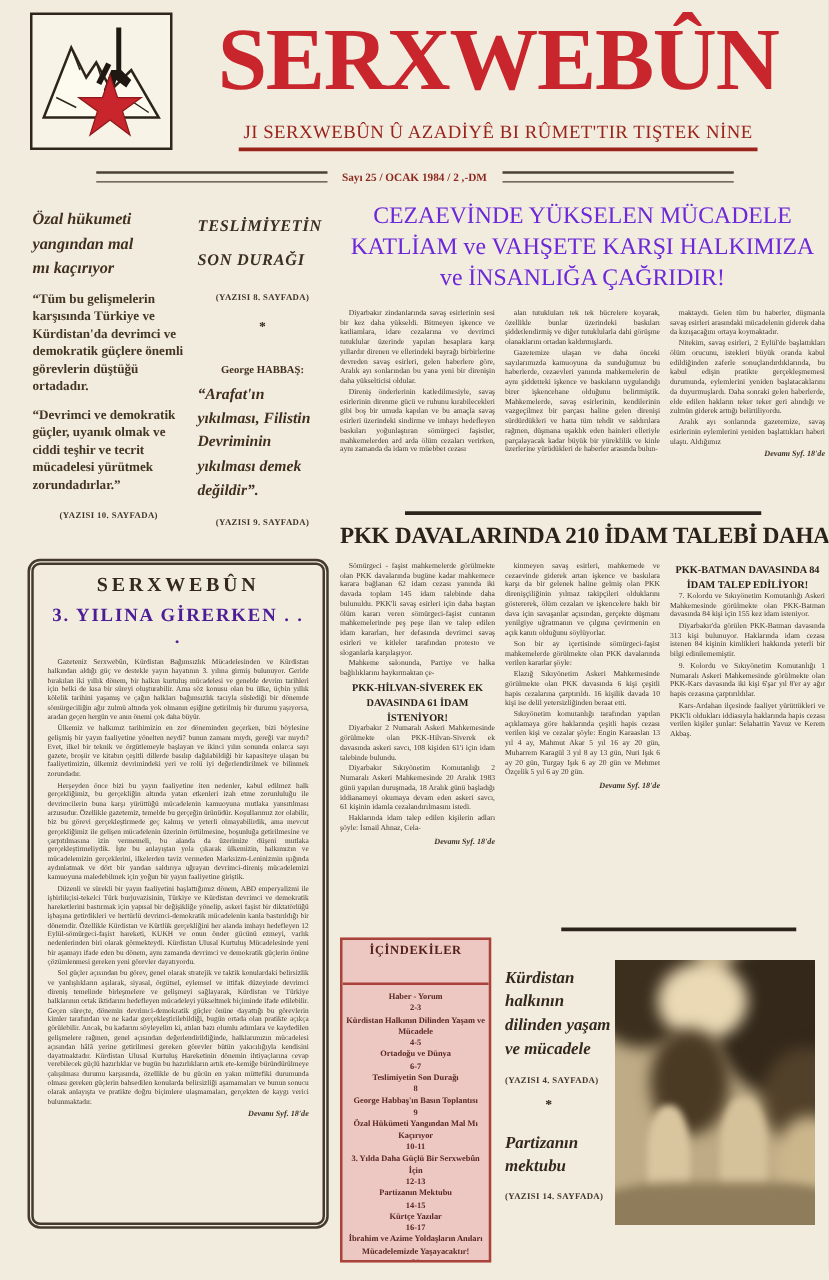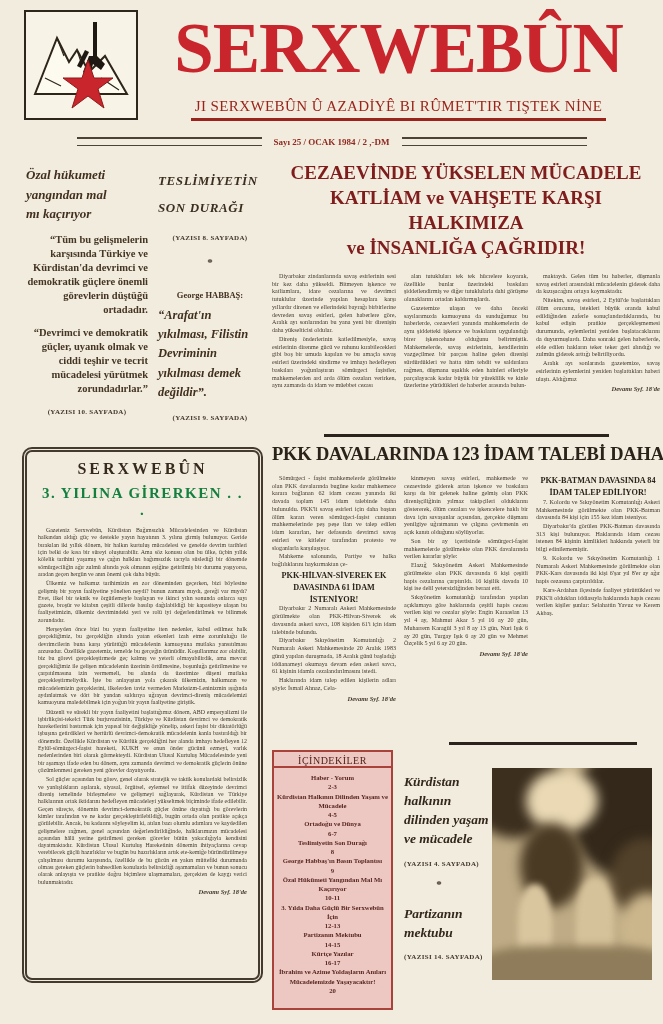--- a/index.html
+++ b/index.html
@@ -13,51 +13,51 @@
   .motto-wrap{position:absolute;left:140px;top:97px;width:517px;text-align:center;}
   .motto{display:inline-block;font-size:15px;font-weight:normal;color:#9a241c;letter-spacing:.4px;
          border-bottom:3px solid #9a241c;padding:0 4px 3px;white-space:nowrap;}
   .issue-row{position:absolute;left:0;top:137px;width:663px;display:flex;justify-content:center;align-items:flex-start;gap:12px;}
   .rule-dbl{width:185px;height:6px;border-top:2px solid #4c4236;border-bottom:1px solid #4c4236;}
   .issue-text{font-size:9px;font-weight:bold;color:#8f2a20;white-space:nowrap;}
   
   .left-top{position:absolute;left:26px;top:165px;width:238px;}
   .lt-left{position:absolute;left:0;top:0;width:122px;}
   .ozal-title{width:86px;font-size:13px;font-weight:bold;font-style:italic;line-height:1.5;color:#42301f;}
-  .ozal-q{font-size:10.5px;font-weight:bold;line-height:1.34;margin-top:9px;color:#453523;text-align:right;}
+  .ozal-q{font-size:10.5px;font-weight:bold;line-height:1.34;margin-top:9px;color:#453523;}
   .ref{font-size:7px;font-weight:bold;text-align:center;margin-top:12px;color:#42362a;letter-spacing:.3px;}
   .lt-right{position:absolute;left:132px;top:2px;width:104px;}
   .tes-title{font-size:13px;font-weight:bold;font-style:italic;line-height:2.1;letter-spacing:.6px;color:#3c2f20;}
   .star{font-size:11px;font-weight:bold;text-align:center;margin-top:14px;color:#3c2f20;}
   .george{font-size:8.5px;font-weight:bold;margin-top:22px;text-align:center;color:#42301f;}
   .habbas-q{font-size:12.5px;font-weight:bold;font-style:italic;line-height:1.55;margin-top:6px;color:#42301f;}
   
   .sbox{position:absolute;left:22px;top:447px;width:241px;height:536px;box-sizing:border-box;
         border:5px double #453a2e;border-radius:10px;padding:8px 11px;overflow:hidden;}
   .sbox-t1{text-align:center;font-size:16px;font-weight:bold;letter-spacing:3px;color:#352a1c;}
-  .sbox-t2{text-align:center;font-size:15px;font-weight:bold;letter-spacing:1.5px;margin-top:7px;margin-bottom:8px;color:#15803d;}
+  .sbox-t2{text-align:center;font-size:15px;font-weight:bold;letter-spacing:1.5px;margin-top:7px;margin-bottom:8px;color:#4c1d95;}
   .sbox p{font-size:5.9px;line-height:1.24;text-align:justify;text-indent:8px;margin:2px 0;color:#41372a;}
   .cont{font-size:6.5px;font-weight:bold;font-style:italic;text-align:right;color:#41372a;margin-top:2px;}
   
   .right-area{position:absolute;left:272px;top:160px;width:388px;}
-  .headline{text-align:center;font-size:19px;font-weight:bold;color:#7f1d1d;line-height:25px;}
+  .headline{text-align:center;font-size:19px;font-weight:normal;color:#6d28d9;line-height:25px;}
   .cols{display:flex;gap:8px;margin-top:13px;height:152px;overflow:hidden;}
   .col{flex:1 1 0;font-size:6.1px;line-height:1.27;text-align:justify;color:#41372a;}
   .col p{margin:0 0 1px;text-indent:7px;}
   .rule-thick{width:285px;height:3px;background:#2c241c;margin:9px auto 7px;}
   .pkk-headline{text-align:center;font-size:18.5px;font-weight:bold;color:#2b231a;letter-spacing:-.2px;white-space:nowrap;}
   .pkk-cols{display:flex;gap:8px;margin-top:10px;height:292px;overflow:hidden;}
   .subhead{font-size:8.2px;font-weight:bold;text-align:center;line-height:1.45;margin:0 2px;text-indent:0;color:#2b231a;}
   .subhead.first{margin-top:0;}
   
   .rule-mid{position:absolute;left:449px;top:742px;width:188px;height:3px;background:#2c241c;}
   .contents-box{position:absolute;left:272px;top:750px;width:121px;height:260px;box-sizing:border-box;
                 background:#edc7c2;border:2px solid #a8423b;overflow:hidden;}
-  .contents-title{text-align:center;font-size:10px;font-weight:normal;color:#53201a;letter-spacing:.5px;
-                  padding:3px 0 0;border-bottom:2px solid #a8423b;}
+  .contents-title{text-align:center;font-size:10px;font-weight:bold;color:#53201a;letter-spacing:.5px;
+                  padding:3px 0 20px;border-bottom:2px solid #a8423b;}
   .contents-items{padding:5px 2px;}
   .c-item{text-align:center;font-size:6.7px;font-weight:bold;color:#5a2822;line-height:1.38;}
   .c-pg{display:block;}
   .teasers{position:absolute;left:404px;top:772px;width:88px;}
   .teaser-title{font-size:13.5px;font-weight:bold;font-style:italic;line-height:1.42;color:#33281b;}
   .t-ref{font-size:7px;font-weight:bold;margin-top:11px;color:#42362a;letter-spacing:.3px;}
   .t-star{font-size:11px;font-weight:bold;text-align:center;margin:10px 0 14px;color:#33281b;width:70px;}
   
   .photo{position:absolute;left:492px;top:768px;width:160px;height:212px;background:#bfac86;overflow:hidden;}
   .pb{position:absolute;border-radius:50%;filter:blur(6px);}
@@ -143,21 +143,21 @@
       <div class="col">
         <p>maktaydı. Gelen tüm bu haberler, düşmanla savaş esirleri arasındaki mücadelenin giderek daha da kızışacağını ortaya koymaktadır.</p>
         <p>Nitekim, savaş esirleri, 2 Eylül'de başlattıkları ölüm orucunu, istekleri büyük oranda kabul edildiğinden zaferle sonuçlandırdıklarında, bu kabul edişin pratikte gerçekleşmemesi durumunda, eylemlerini yeniden başlatacaklarını da duyurmuşlardı. Daha sonraki gelen haberlerde, elde edilen hakların teker teker geri alındığı ve zulmün giderek arttığı belirtiliyordu.</p>
         <p>Aralık ayı sonlarında gazetemize, savaş esirlerinin eylemlerini yeniden başlattıkları haberi ulaştı. Aldığımız</p>
         <div class="cont">Devamı Syf. 18'de</div>
       </div>
     </div>
 
     <div class="rule-thick"></div>
 
-    <div class="pkk-headline">PKK DAVALARINDA 123 İDAM TALEBİ DAHA</div>
+    <div class="pkk-headline">PKK DAVALARINDA 210 İDAM TALEBİ DAHA</div>
 
     <div class="pkk-cols">
       <div class="col">
         <p>Sömürgeci - faşist mahkemelerde görülmekte olan PKK davalarında bugüne kadar mahkemece karara bağlanan 62 idam cezası yanında iki davada toplam 145 idam talebinde daha bulunuldu. PKK'li savaş esirleri için daha baştan ölüm kararı veren sömürgeci-faşist cuntanın mahkemelerinde peş peşe ilan ve talep edilen idam kararları, her defasında devrimci savaş esirleri ve kitleler tarafından protesto ve sloganlarla karşılaşıyor.</p>
         <p>Mahkeme salonunda, Partiye ve halka bağlılıklarını haykırmaktan çe-</p>
         <div class="subhead">PKK-HİLVAN-SİVEREK EK DAVASINDA 61 İDAM İSTENİYOR!</div>
         <p>Diyarbakır 2 Numaralı Askeri Mahkemesinde görülmekte olan PKK-Hilvan-Siverek ek davasında askeri savcı, 108 kişiden 61'i için idam talebinde bulundu.</p>
         <p>Diyarbakır Sıkıyönetim Komutanlığı 2 Numaralı Askeri Mahkemesinde 20 Aralık 1983 günü yapılan duruşmada, 18 Aralık günü başladığı iddianameyi okumaya devam eden askeri savcı, 61 kişinin idamla cezalandırılmasını istedi.</p>
         <p>Haklarında idam talep edilen kişilerin adları şöyle: İsmail Ahnaz, Cela-</p>
         <div class="cont">Devamı Syf. 18'de</div>

